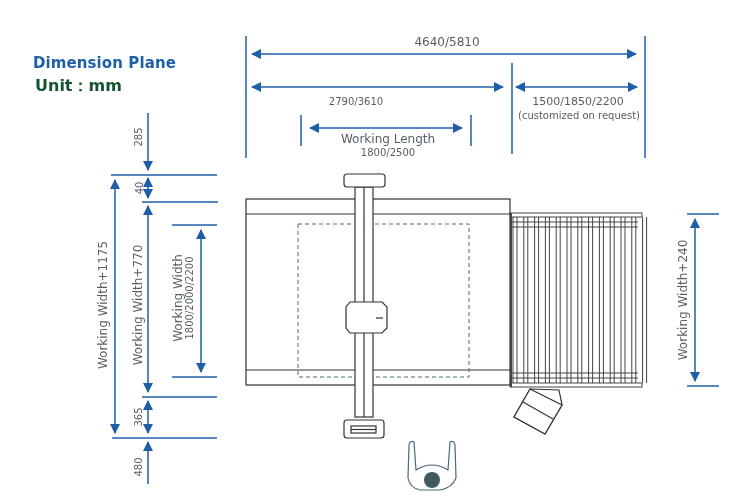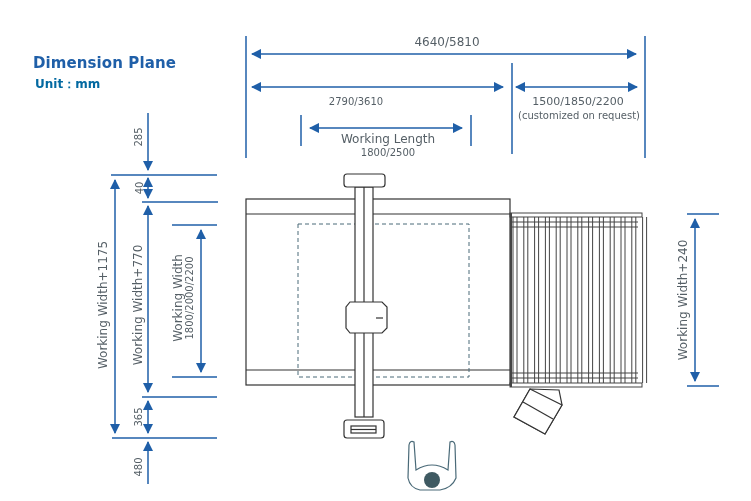--- a/index.html
+++ b/index.html
@@ -1,18 +1,18 @@
 <!DOCTYPE html>
 <html><head>
 <meta charset="utf-8">
 <style>
   html, body { margin: 0; padding: 0; background: #ffffff; }
   body { width: 751px; height: 501px; position: relative; overflow: hidden; font-family: "DejaVu Sans", sans-serif; }
   .title { position: absolute; left: 33px; top: 38px; font-size: 15px; font-weight: bold; color: #1f5fa8; letter-spacing: 0.1px; margin-top: 16px; }
-  .unit { position: absolute; left: 35px; top: 76px; font-size: 12px; font-weight: bold; color: #0369a1; }
+  .unit { position: absolute; left: 35px; top: 76px; font-size: 16px; font-weight: bold; color: #14532d; }
   svg { position: absolute; left: 0; top: 0; }
   .dimtext { font-family: "DejaVu Sans", sans-serif; fill: #555f66; }
 </style>
 </head>
 <body>
 
 <div class="title">Dimension Plane</div>
 <div class="unit">Unit：mm</div>
 
 <svg width="751" height="501" viewBox="0 0 751 501">

